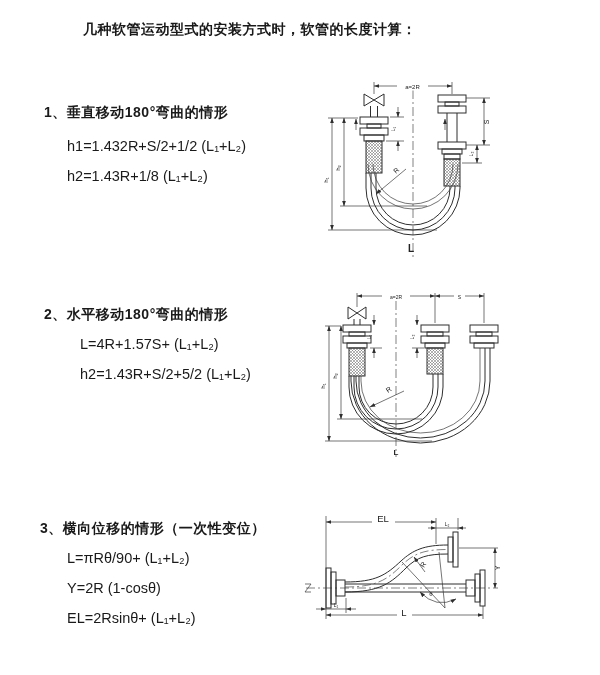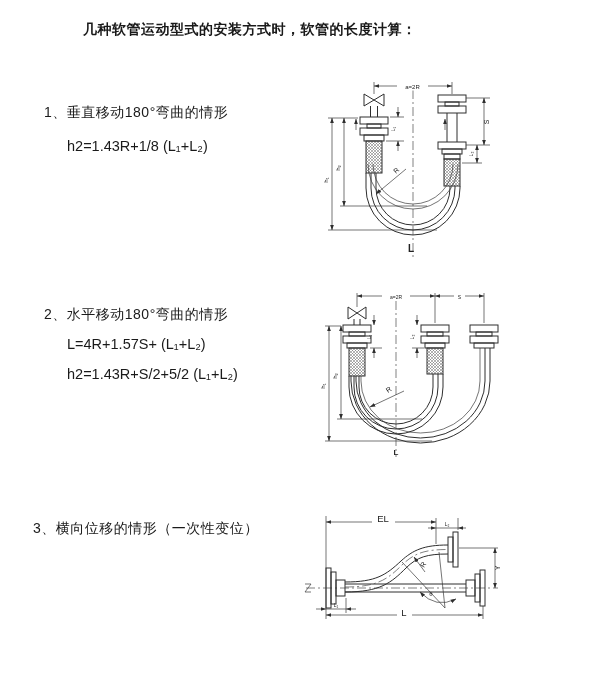--- a/index.html
+++ b/index.html
@@ -1,19 +1,19 @@
 <!DOCTYPE html>
 <html><head>
 <meta charset="utf-8">
 <style>
   html,body{margin:0;padding:0;background:#e8e8e8;}
   .page{position:relative;width:600px;height:675px;background:#ffffff;overflow:hidden;
         font-family:"Liberation Sans","DejaVu Sans",sans-serif;color:#1a1a1a;}
   .title{position:absolute;left:35px;top:21px;font-size:14px;font-weight:700;letter-spacing:.5px;margin-left:48px;}
-  .sec-heading{position:absolute;font-size:14px;font-weight:400;letter-spacing:.5px;}
+  .sec-heading{position:absolute;font-size:14px;font-weight:700;letter-spacing:.5px;}
   .formulas{position:absolute;font-size:14.5px;line-height:30px;font-weight:400;}
   .formulas .f{white-space:pre;}
   svg.diagram{position:absolute;}
   svg .ln{stroke:#2e2e2e;stroke-width:1;fill:none;}
   svg .thin{stroke:#3a3a3a;stroke-width:.7;fill:none;}
   svg .cl{stroke:#4a4a4a;stroke-width:.7;fill:none;stroke-dasharray:9 3 2 3;}
   svg .dim{stroke:#3a3a3a;stroke-width:.7;fill:none;}
   svg text{font-family:"Liberation Sans","DejaVu Sans",sans-serif;fill:#222;}
   svg .lbl{font-size:6px;}
   svg .lbl-s{font-size:5px;}
@@ -23,20 +23,21 @@
 </style>
 </head>
 <body>
 
 <div class="page">
 
   <div class="title">几种软管运动型式的安装方式时，软管的长度计算：</div>
 
   <div class="sec-heading" style="left:44px;top:104px">1、垂直移动180°弯曲的情形</div>
   <div class="formulas" style="left:67px;top:131px">
+    <div class="f">h1=1.432R+S/2+1/2 (L₁+L₂)</div>
     <div class="f">h2=1.43R+1/8 (L₁+L₂)</div>
   </div>
 
   <svg class="diagram" style="left:312px;top:70px" width="280" height="192" viewBox="0 0 280 192">
     <defs>
       <marker id="a1" viewBox="0 0 10 10" refX="9.5" refY="5" markerWidth="8" markerHeight="8" orient="auto-start-reverse">
         <path d="M0,1.5 L10,5 L0,8.5 Z" fill="#2e2e2e"></path>
       </marker>
       <pattern id="hz1" width="3" height="3" patternUnits="userSpaceOnUse">
         <path d="M0,3 L3,0 M0,0 L3,3" stroke="#666" stroke-width="0.5"></path>
@@ -129,21 +130,21 @@
     <g>
       <line class="dim" x1="150" y1="93" x2="170" y2="93"></line>
       <line class="dim" x1="165" y1="75" x2="165" y2="93" marker-start="url(#a1)" marker-end="url(#a1)"></line>
       <text class="lbl-s" x="161" y="84" text-anchor="middle" transform="rotate(-90 161 84)">L₂</text>
     </g>
 
     <text class="lbl-b" x="99" y="182" text-anchor="middle">L</text>
   </svg>
 
   <div class="sec-heading" style="left:44px;top:306px">2、水平移动180°弯曲的情形</div>
-  <div class="formulas" style="left:67px;top:329px">
+  <div class="formulas" style="left:80px;top:329px">
     <div class="f">L=4R+1.57S+ (L₁+L₂)</div>
     <div class="f">h2=1.43R+S/2+5/2 (L₁+L₂)</div>
   </div>
 
   <svg class="diagram" style="left:312px;top:283px" width="280" height="178" viewBox="0 0 280 178">
     <defs>
       <marker id="a2" viewBox="0 0 10 10" refX="9.5" refY="5" markerWidth="8" markerHeight="8" orient="auto-start-reverse">
         <path d="M0,1.5 L10,5 L0,8.5 Z" fill="#2e2e2e"></path>
       </marker>
       <pattern id="hz2" width="3" height="3" patternUnits="userSpaceOnUse">
@@ -234,21 +235,26 @@
     <g>
       <line class="dim" x1="105" y1="32" x2="105" y2="42" marker-end="url(#a2)"></line>
       <line class="dim" x1="105" y1="75" x2="105" y2="65" marker-end="url(#a2)"></line>
       <line class="dim" x1="100" y1="65" x2="112" y2="65"></line>
       <text class="lbl-s" x="102" y="54" text-anchor="middle" transform="rotate(-90 102 54)">L₂</text>
     </g>
 
     <text class="lbl-b" x="84" y="172" text-anchor="middle" style="font-size:8px">L</text>
   </svg>
 
-  <div class="sec-heading" style="left:33px;top:520px">3、横向位移的情形（一次性变位）</div>
+  <div class="sec-heading" style="left:40px;top:520px">3、横向位移的情形（一次性变位）</div>
+  <div class="formulas" style="left:67px;top:543px">
+    <div class="f">L=πRθ/90+ (L₁+L₂)</div>
+    <div class="f">Y=2R (1-cosθ)</div>
+    <div class="f">EL=2Rsinθ+ (L₁+L₂)</div>
+  </div>
 
   <svg class="diagram" style="left:298px;top:502px" width="300" height="155" viewBox="0 0 300 155">
     <defs>
       <marker id="a3" viewBox="0 0 10 10" refX="9.5" refY="5" markerWidth="8" markerHeight="8" orient="auto-start-reverse">
         <path d="M0,1.5 L10,5 L0,8.5 Z" fill="#2e2e2e"></path>
       </marker>
     </defs>
 
     <g>
       <line class="cl" x1="8" y1="86" x2="200" y2="86"></line>

